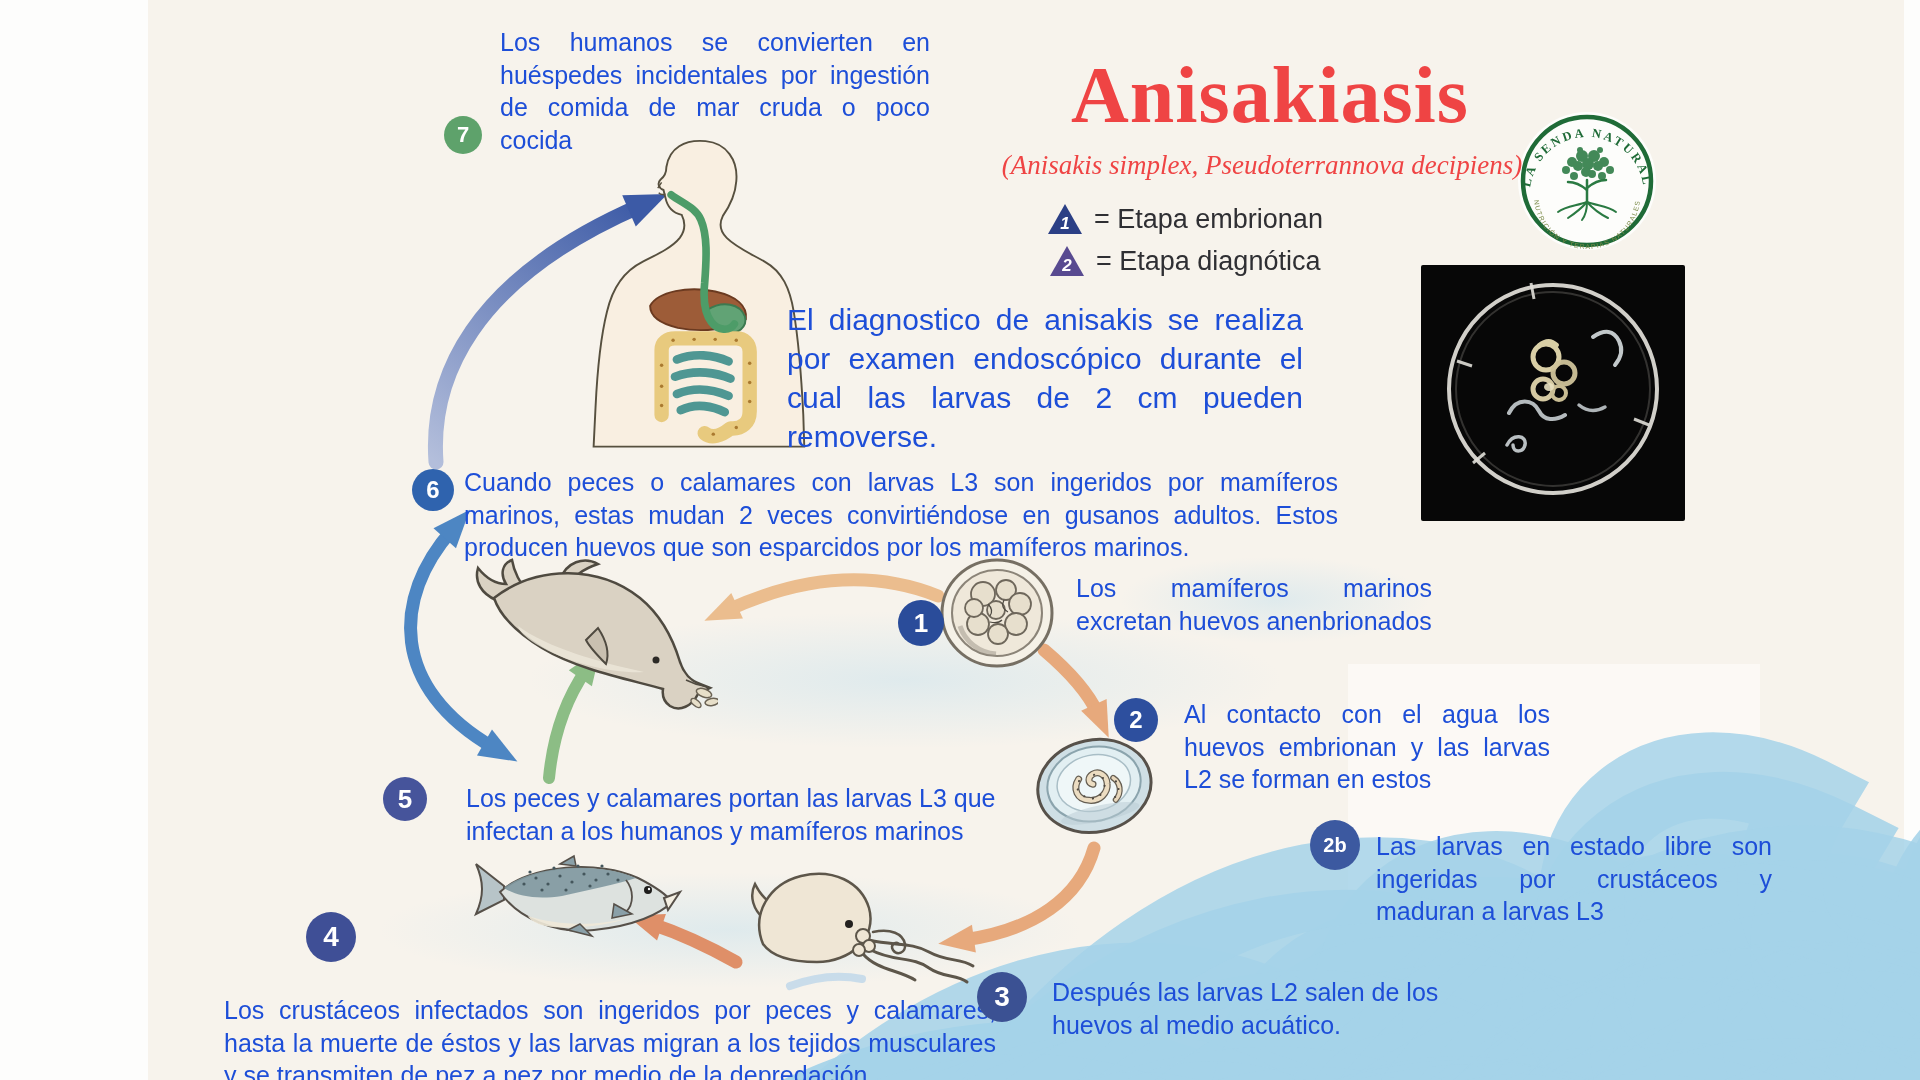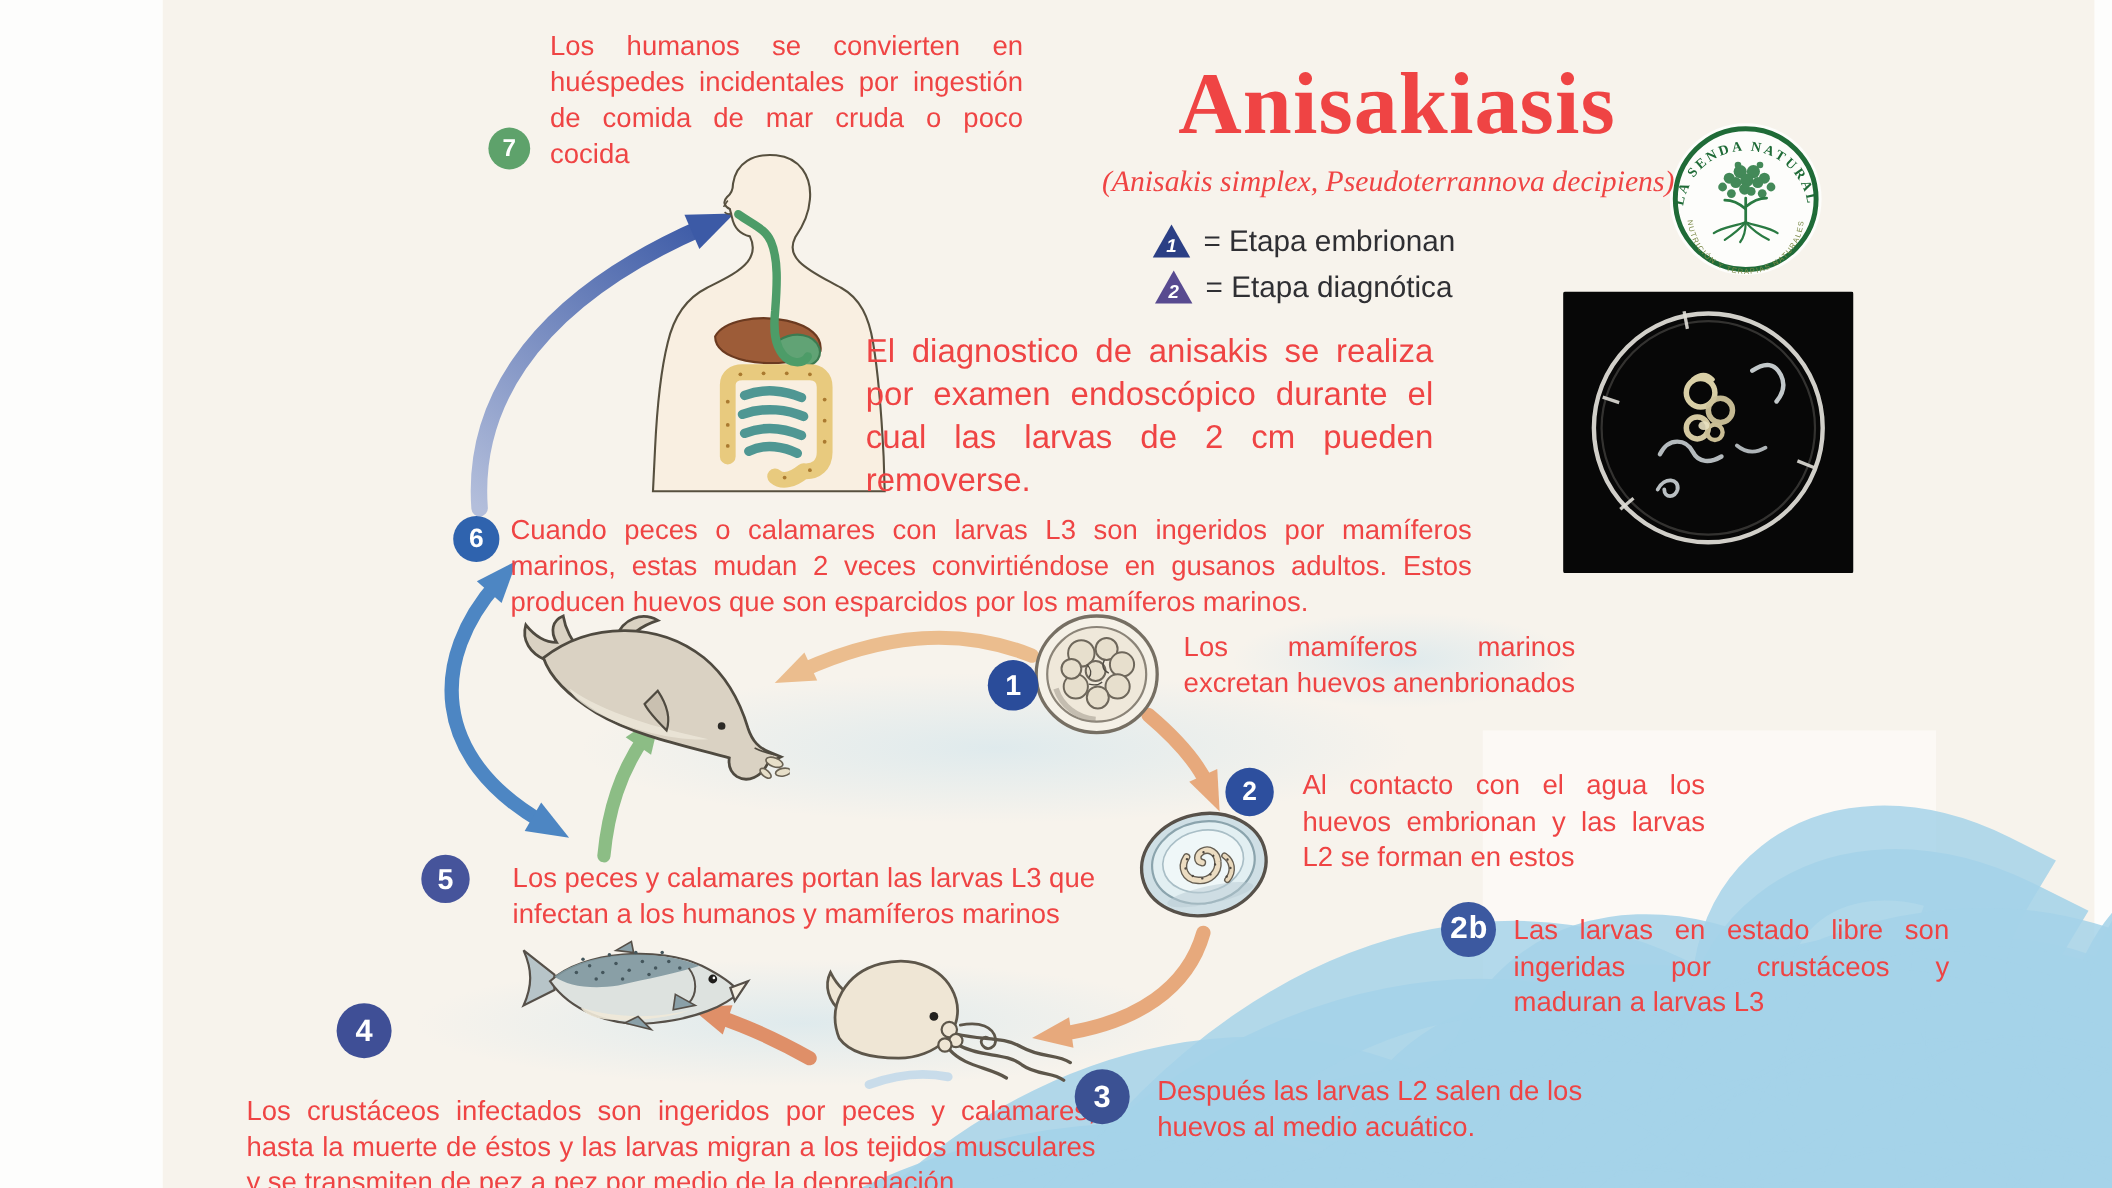--- a/index.html
+++ b/index.html
@@ -2,21 +2,21 @@
 <html><head>
 <meta charset="utf-8">
 <style>
   html,body{margin:0;padding:0;}
   body{width:1920px;height:1080px;position:relative;overflow:hidden;background:#fdfdfc;
        font-family:"Liberation Sans","DejaVu Sans",sans-serif;}
   .panel{position:absolute;left:148px;top:0;width:1756px;height:1080px;background:#f7f3ec;}
   .litepanel{position:absolute;left:1348px;top:664px;width:412px;height:300px;background:rgba(252,250,247,.8);}
   .wash{position:absolute;pointer-events:none;background:radial-gradient(closest-side,rgba(168,214,238,.30),rgba(168,214,238,0) 72%);}
   .abs{position:absolute;}
-  .txt{position:absolute;color:#ef4444;font-size:25px;line-height:1.3;text-align:justify;}
+  .txt{position:absolute;color:#1d4ed8;font-size:25px;line-height:1.3;text-align:justify;}
   .txt.nojust{text-align:left;}
   .badge{position:absolute;border-radius:50%;color:#fff;font-weight:bold;
          display:flex;align-items:center;justify-content:center;line-height:1;}
   .title{position:absolute;left:1020px;top:50px;width:500px;text-align:center;
          font-family:"Liberation Serif","DejaVu Serif",serif;font-weight:700;
          font-size:80px;color:#ef4444;letter-spacing:1px;}
   .subtitle{position:absolute;left:962px;top:150px;width:600px;text-align:center;
          font-family:"Liberation Serif","DejaVu Serif",serif;font-style:italic;
          font-size:27px;color:#ef4444;}
   .legend-row{position:absolute;display:flex;align-items:center;gap:10px;}
@@ -362,16 +362,16 @@
 <div class="txt" style="left:1184px;top:698px;width:366px;">Al contacto con el agua los huevos embrionan y las larvas L2 se forman en estos</div>
 <div class="txt" style="left:1376px;top:830px;width:396px;">Las larvas en estado libre son ingeridas por crustáceos y maduran a larvas L3</div>
 <div class="txt nojust" style="left:1052px;top:976px;width:470px;">Después las larvas L2 salen de los huevos al medio acuático.</div>
 <div class="txt nojust" style="left:442px;top:782px;width:618px;margin-left:24px;">Los peces y calamares portan las larvas L3 que infectan a los humanos y mamíferos marinos</div>
 <div class="txt" style="left:224px;top:994px;width:772px;">Los crustáceos infectados son ingeridos por peces y calamares, hasta la muerte de éstos y las larvas migran a los tejidos musculares y se transmiten de pez a pez por medio de la depredación</div>
 
 <div class="badge" style="left:444px;top:116px;width:38px;height:38px;background:#5ea26b;font-size:22px;">7</div>
 <div class="badge" style="left:412px;top:469px;width:42px;height:42px;background:#2f63ae;font-size:24px;">6</div>
 <div class="badge" style="left:898px;top:600px;width:46px;height:46px;background:#2a4c9a;font-size:26px;">1</div>
 <div class="badge" style="left:1114px;top:698px;width:44px;height:44px;background:#2d4f9e;font-size:24px;">2</div>
-<div class="badge" style="left:1310px;top:820px;width:50px;height:50px;background:#3c59a0;font-size:29px;font-family:Liberation Mono, monospace;">2b</div>
+<div class="badge" style="left:1310px;top:820px;width:50px;height:50px;background:#3c59a0;font-size:20px;">2b</div>
 <div class="badge" style="left:977px;top:972px;width:50px;height:50px;background:#3b5193;font-size:28px;">3</div>
 <div class="badge" style="left:306px;top:912px;width:50px;height:50px;background:#3f4f96;font-size:28px;">4</div>
 <div class="badge" style="left:383px;top:777px;width:44px;height:44px;background:#46549b;font-size:26px;">5</div>
 
 </body></html>

